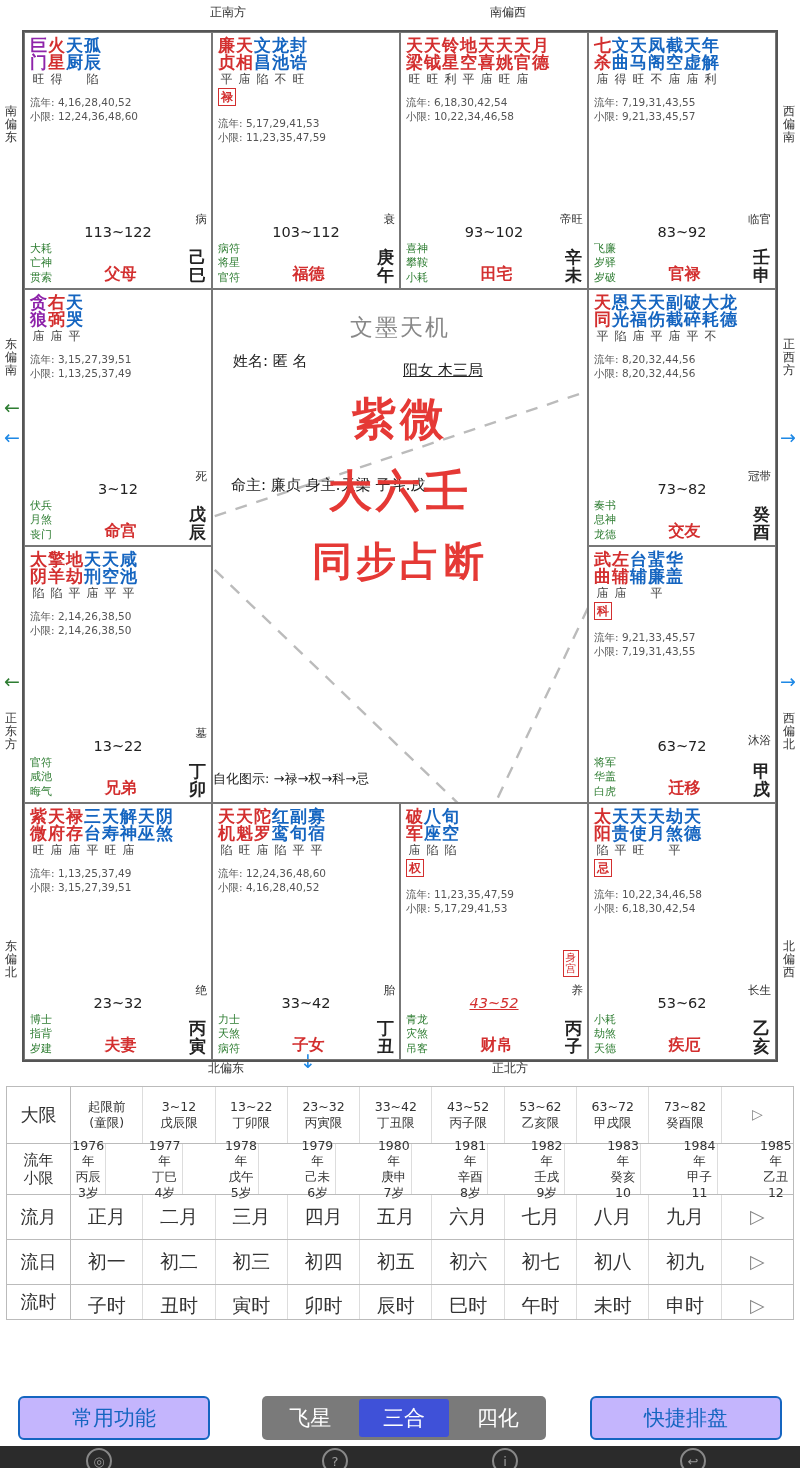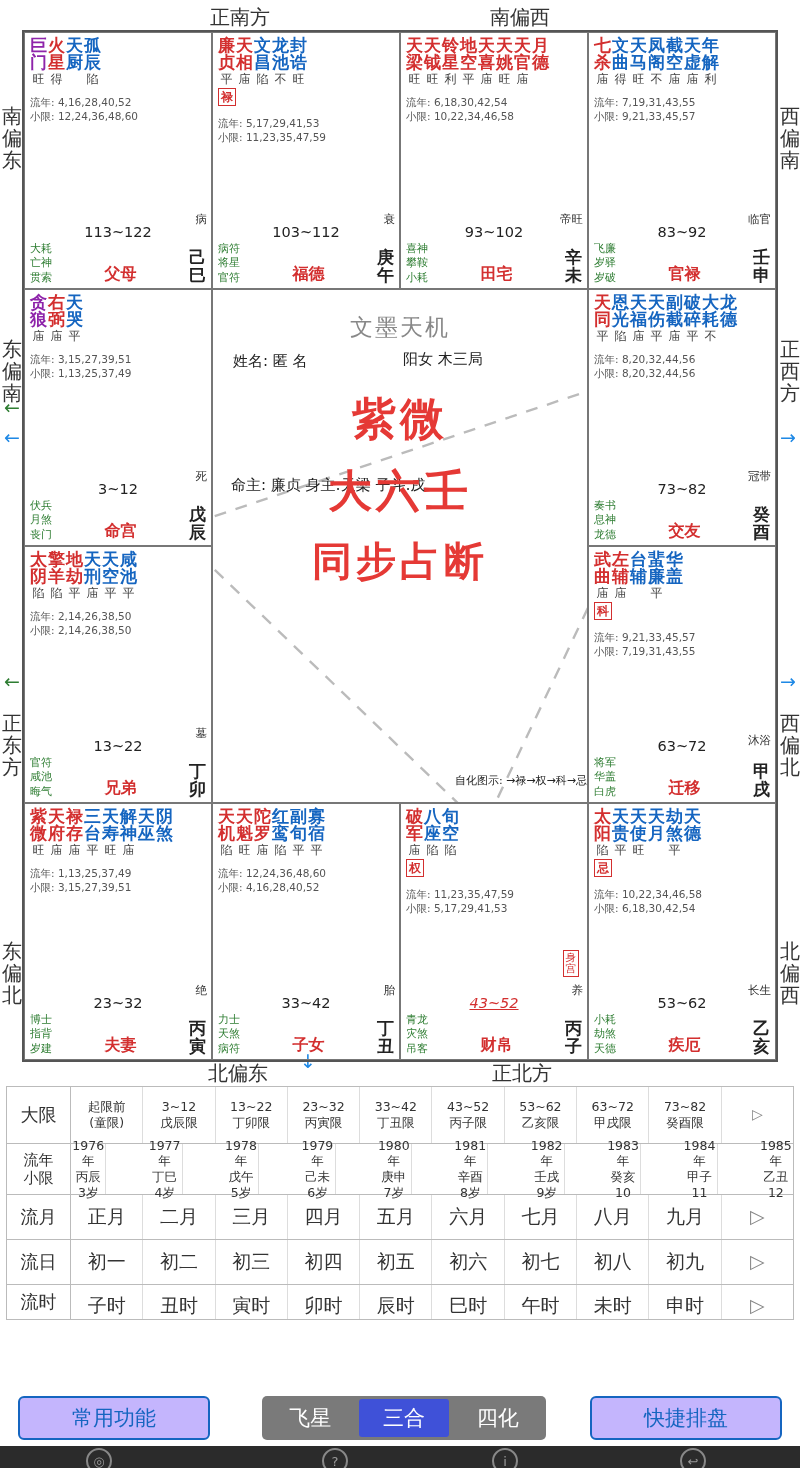--- a/index.html
+++ b/index.html
@@ -8,21 +8,21 @@
     width: 800px; height: 1468px;
     background: #f2f2f2;
     font-family: "DejaVu Sans", "Liberation Sans", sans-serif;
     overflow: hidden;
     position: relative;
   }
   .app { width:800px; height:1468px; position:relative; background:#fff; }
 
   
   .chart-wrap { position:relative; width:800px; height:1080px; background:#fff; padding:0; }
-  .edge-label { position:absolute; font-size:20px; color:#333; line-height:1.1; text-align:center; }
+  .edge-label { position:absolute; font-size:12px; color:#333; line-height:1.1; text-align:center; }
 
   .grid {
     position:absolute; left:22px; top:30px; width:756px; height:1032px;
     border:2px solid #555;
     display:grid;
     grid-template-columns: 1fr 1fr 1fr 1fr;
     grid-template-rows: 1fr 1fr 1fr 1fr;
   }
   .cell { border:1px solid #777; position:relative; padding:4px 5px; overflow:hidden; }
   .center-cell {
@@ -53,21 +53,21 @@
 
   .flexline { display:flex; align-items:flex-end; justify-content:space-between; }
 
   
   .watermark-title { position:absolute; left:0; right:0; top:22px; text-align:center; font-size:23px; color:#888; letter-spacing:2px; }
   .c-line { position:absolute; font-size:15px; color:#222; }
   .bigred { position:absolute; left:0; right:0; text-align:center; color:#e53935; font-weight:bold; letter-spacing:4px; }
   .bigred.l1 { top:100px; font-size:44px; }
   .bigred.l2 { top:172px; font-size:44px; }
   .bigred.l3 { top:244px; font-size:40px; }
-  .legend { position:absolute; left:0; right:0; bottom:14px; text-align:right; font-size:11px; color:#222; }
+  .legend { position:absolute; left:0; right:0; bottom:14px; text-align:left; font-size:13px; color:#222; }
 
   .shengong { position:absolute; border:1px solid #d32f2f; color:#d32f2f; font-size:10.5px; line-height:1.12; padding:1px 2px; text-align:center; }
 
   svg.lines { position:absolute; left:0; top:0; width:756px; height:1032px; pointer-events:none; }
 
   
   .arrow { position:absolute; font-size:19px; line-height:1; }
 
   
   .tables { position:absolute; left:6px; top:1086px; width:788px; }
@@ -446,21 +446,21 @@
         </div>
       <div class="center-cell">
         <svg class="lines" viewBox="0 0 380 516" preserveAspectRatio="none">
           <polygon points="-20,120 250,30 200,330" fill="none" stroke="#bbb" stroke-width="1.2" stroke-dasharray="6,5"></polygon>
           <polyline points="250,30 40,470" fill="none" stroke="#bbb" stroke-width="1.2" stroke-dasharray="6,5"></polyline>
           <polyline points="200,330 330,500" fill="none" stroke="#bbb" stroke-width="1.2" stroke-dasharray="6,5"></polyline>
         </svg>
         <div class="watermark-title">文墨天机</div>
 
         <div class="c-line" style="left:20px; top:62px;">姓名: 匿 名</div>
-        <div class="c-line" style="left:190px; top:60px;">阳女  木三局</div>
+        <div class="c-line" style="left:190px; top:71px;text-decoration:underline;">阳女  木三局</div>
         <div class="bigred l1">紫微</div>
         <div class="c-line" style="left:18px; top:186px;">命主: 廉贞  身主:天梁  子斗:戌</div>
         <div class="bigred l2">大六壬</div>
         <div class="bigred l3">同步占断</div>
         <div class="legend"><span>自化图示: →禄→权→科→忌</span></div>
       </div>
       <div class="cell">
           <div class="stars">
             <div class="starcol">
               <div class="s-red">

